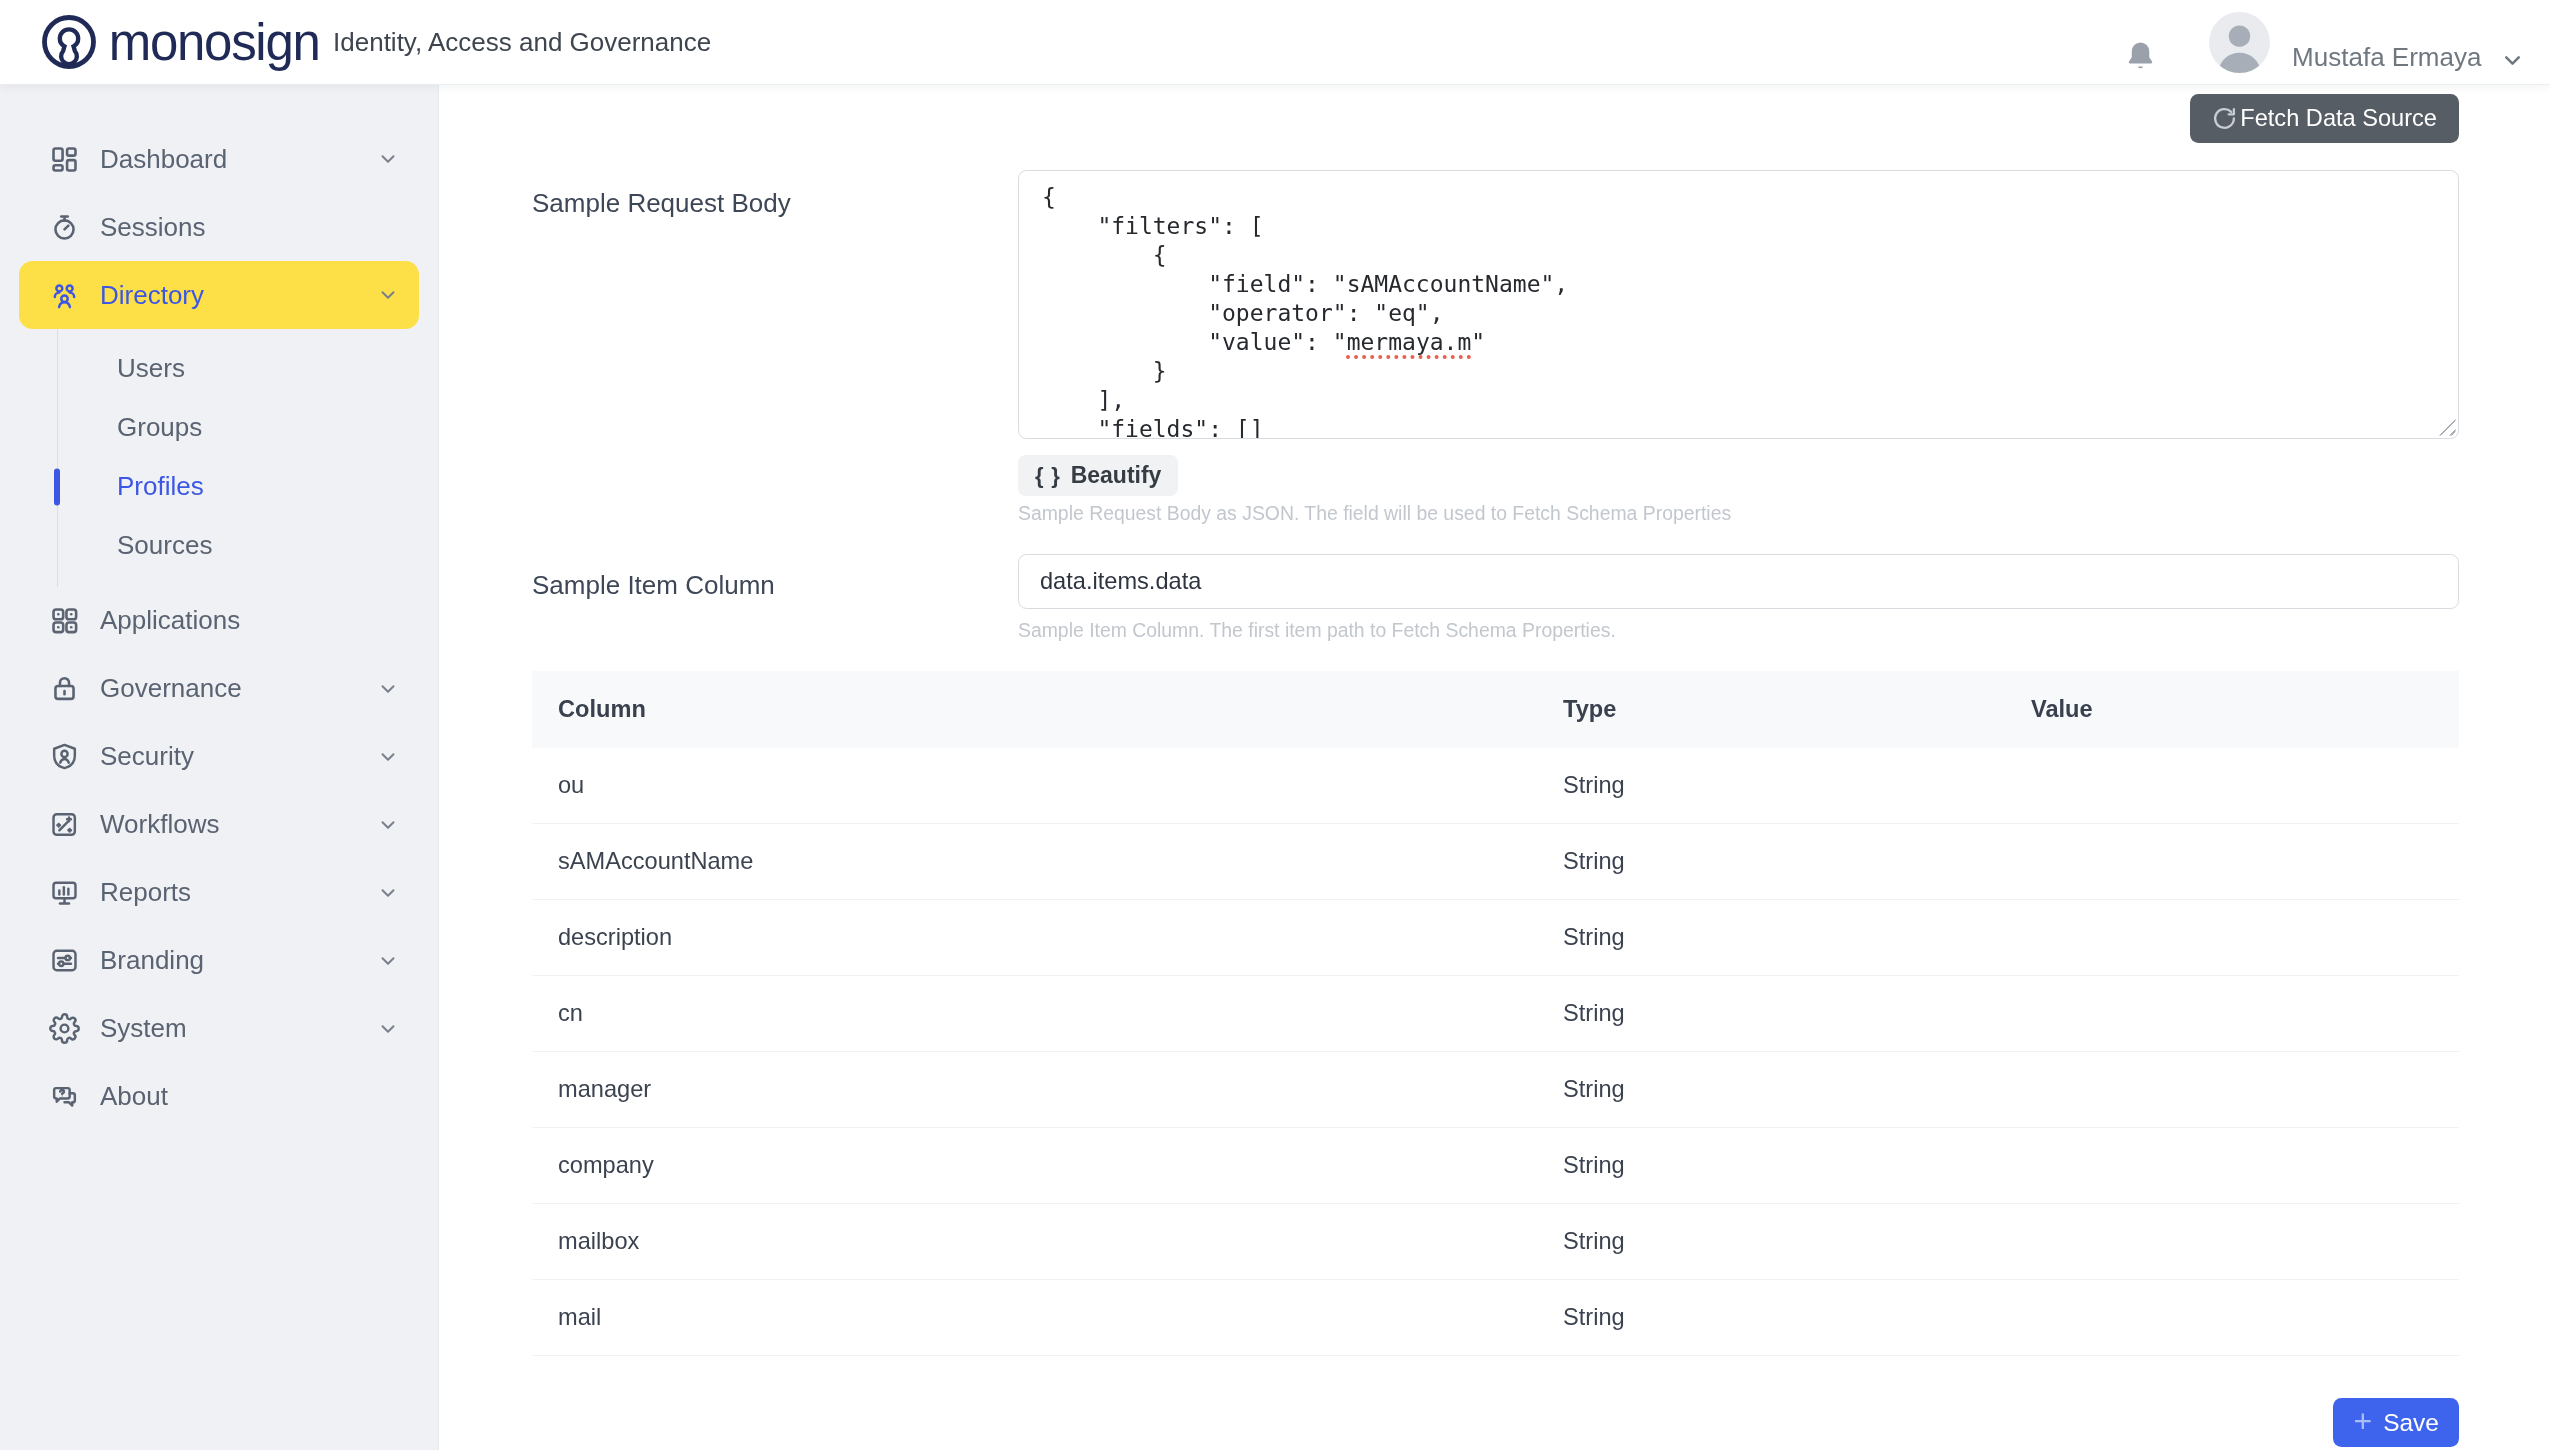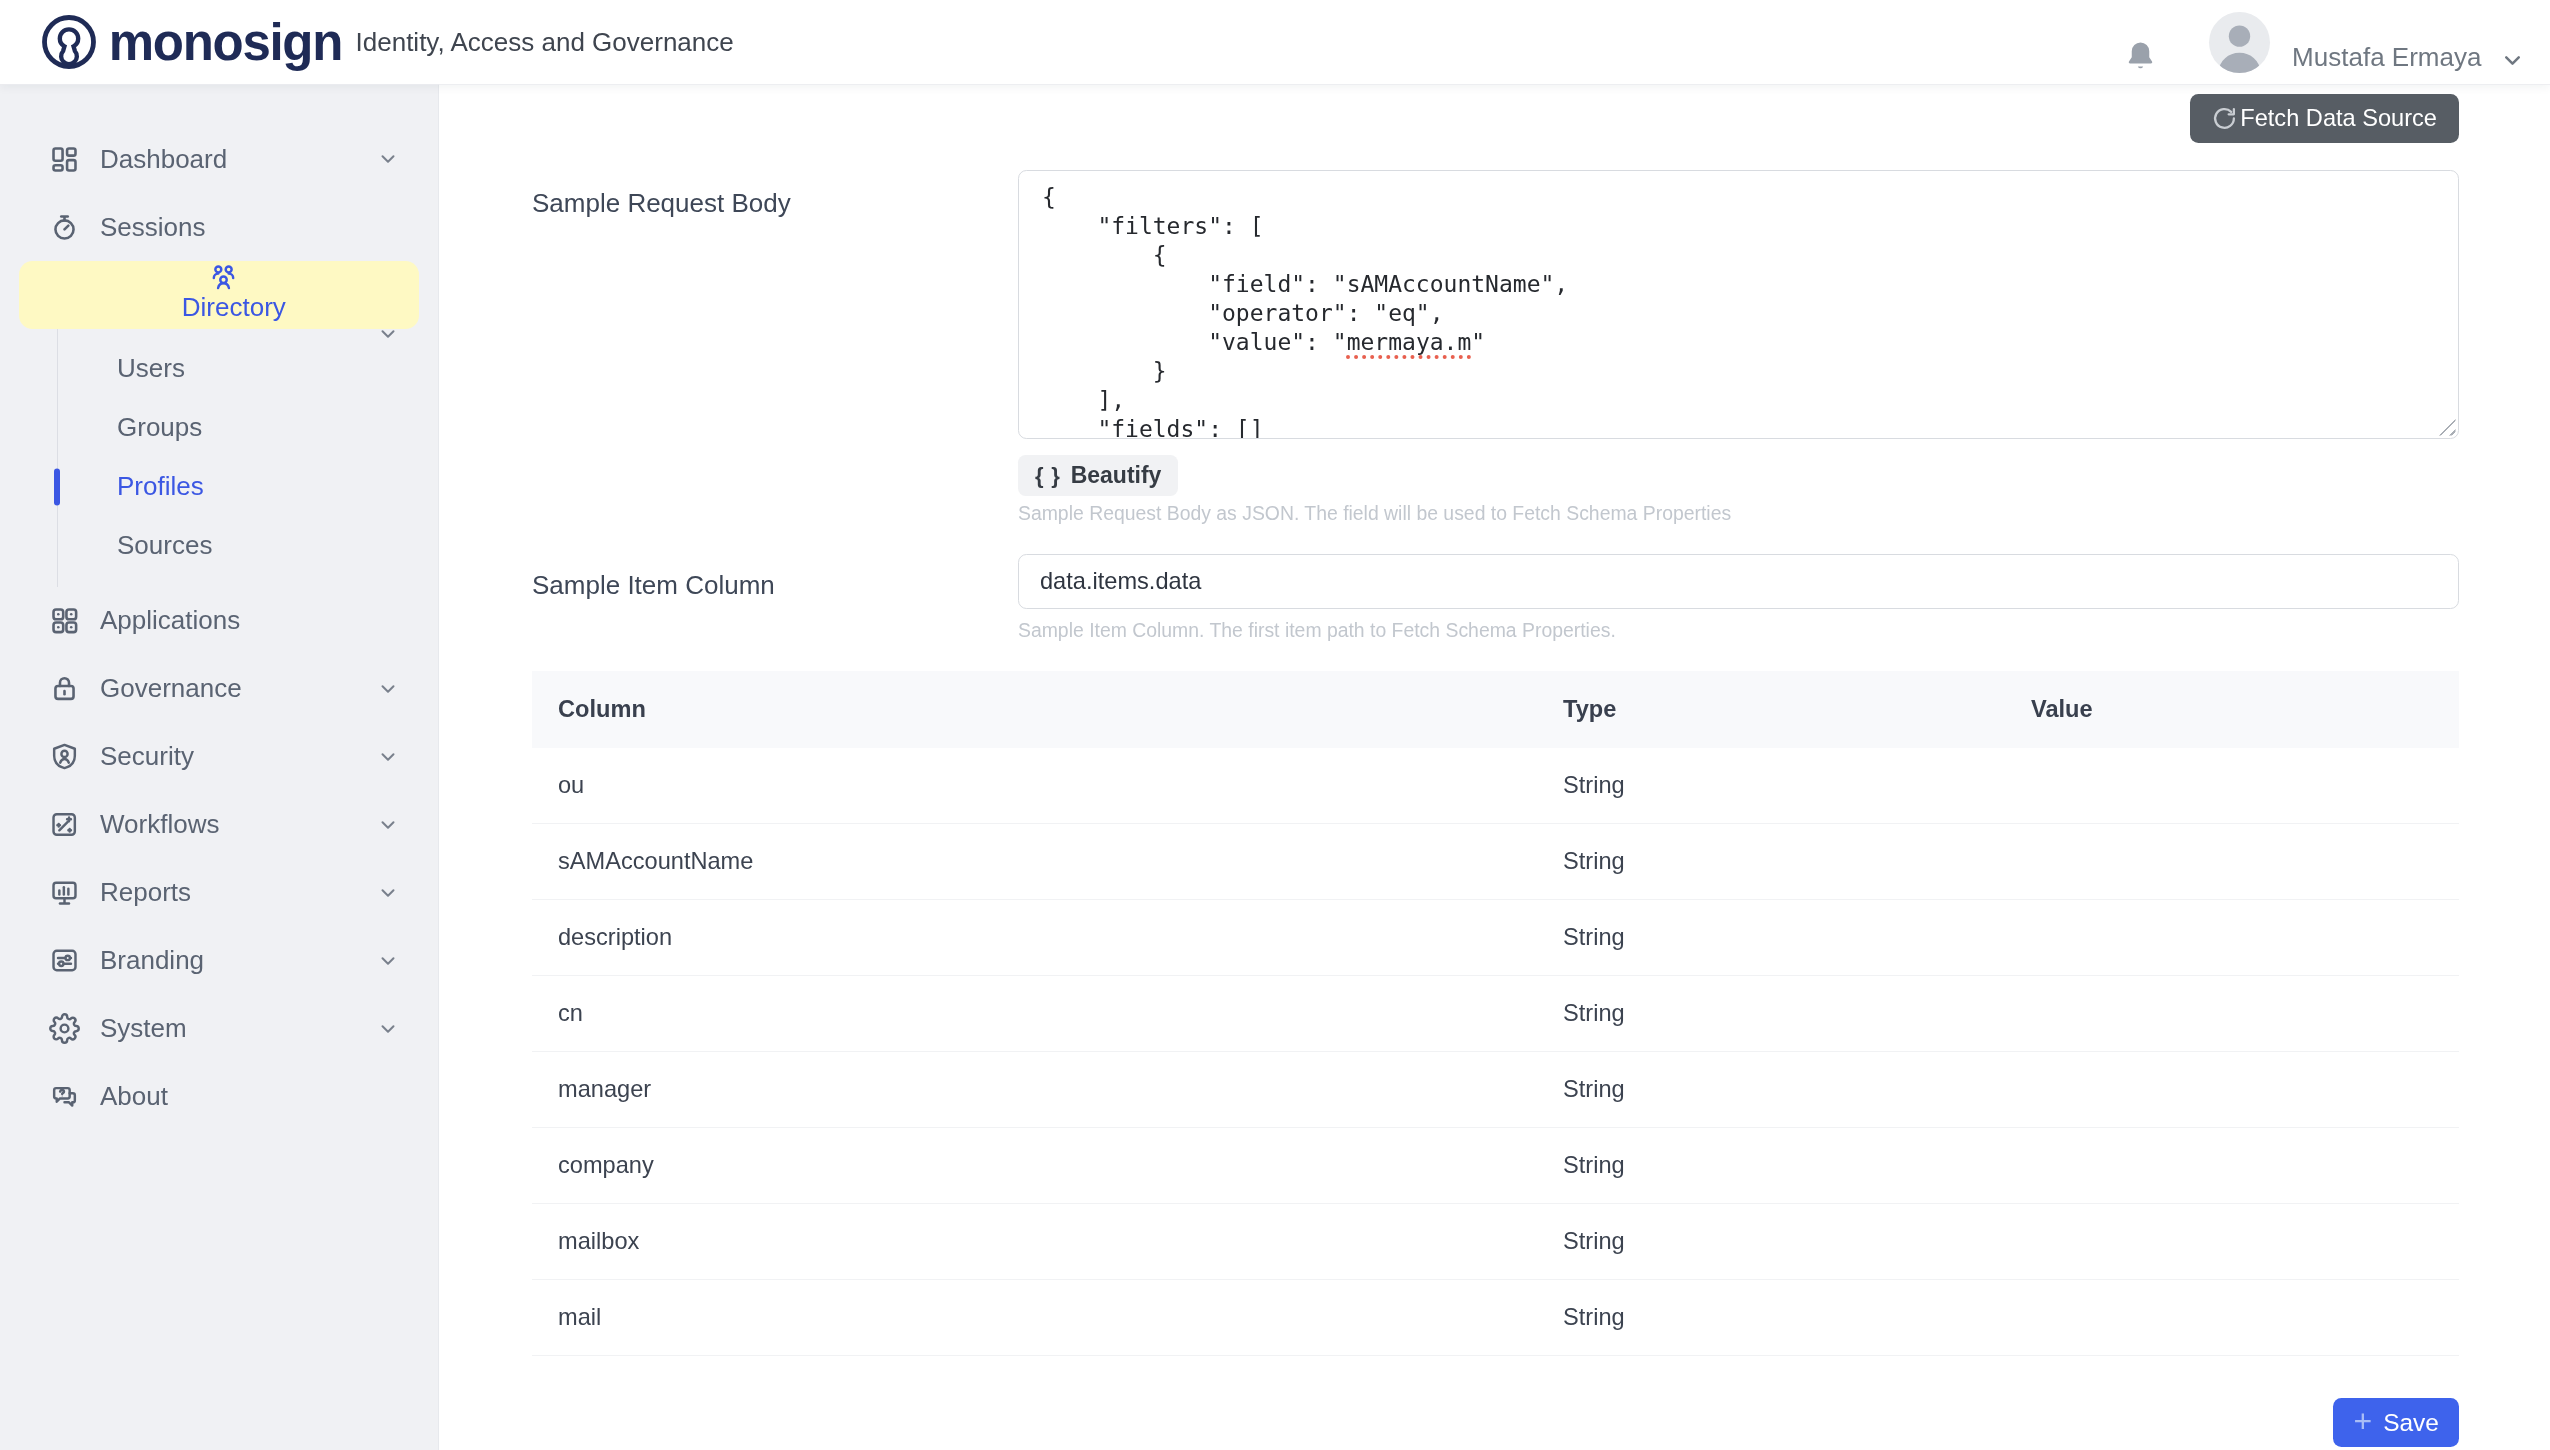--- a/index.html
+++ b/index.html
@@ -5,41 +5,41 @@
   * { box-sizing: border-box; }
   html,body { margin:0; padding:0; width:2550px; height:1451px; background:#fff;
     font-family:"Liberation Sans", sans-serif; overflow:hidden; }
 
   
   .app-header { height:84px; display:flex; align-items:center; justify-content:space-between;
     padding:0 25px 0 41px; background:#fff; position:relative; z-index:5;
     box-shadow:0 0.8px 0 #ececef, 0 4.2px 8.4px rgba(25,35,60,.05); }
   .brand { display:flex; align-items:center; }
   .logo-icon { width:56px; height:56px; display:inline-flex; }
-  .wordmark { font-size:51px; font-weight:700; color:#1f2b56; letter-spacing:-1.3px; margin-left:11.8px;text-align:right; }
+  .wordmark { font-size:51px; font-weight:400; color:#1f2b56; letter-spacing:-1.3px; margin-left:11.8px;text-align:right; }
   .tagline { font-size:26px; color:#3f454f; margin-left:13.5px; }
   .header-right { display:flex; align-items:flex-end; cursor:pointer; }
   .bell { width:35px; height:35px; color:#9aa1ab; margin-right:51px; cursor:pointer; }
   .avatar { width:61px; height:61px; border-radius:50%; background:#e9ebee; overflow:hidden;
     display:inline-flex; align-items:flex-end; justify-content:center; }
   .username { font-size:26px; color:#6f7781; margin:0 18.6px 0 22px; }
   .hdr-chev { width:25px; height:25px; color:#6f7781; }
 
   
   .shell { display:flex; height:1366px; }
 
   
   .sidebar { width:439px; flex-shrink:0; background:#f0f1f4; border-right:0.8px solid #e7e9ed;
     padding-top:41px; }
   .nav-item { height:68px; margin:0 19.4px; padding:0 20px 0 29.6px; display:flex; align-items:center;
     border-radius:13.5px; color:#5a6372; font-size:26px; font-weight:500; cursor:pointer; }
   .nav-item .nicon { width:31px; height:31px; display:inline-flex; flex-shrink:0; }
   .nav-item .nlabel { margin-left:20px; }
   .nav-item .chev { width:22px; height:22px; margin-left:auto; color:#79808c; }
-  .nav-item.active { background:#fef9c3; color:#3b57e3;flex-direction:column; }
+  .nav-item.active { background:#fde047; color:#3b57e3; }
   .child-wrap { margin-left:57px; border-left:1.7px solid #dcdee4; padding:10px 0 11.8px; }
   .child { height:59px; display:flex; align-items:center; padding-left:59px; font-size:26px;
     color:#5a6372; position:relative; cursor:pointer; }
   .child.active { color:#3b57e3; }
   .child.active .active-bar { position:absolute; left:-4.2px; top:50%; transform:translateY(-50%);
     width:5.9px; height:37px; border-radius:3.4px; background:#3b57e3; }
 
   
   .main { position:relative; flex:1; background:#fff; }
   .fetch-btn { position:absolute; top:10px; right:91px; height:49px; display:flex; align-items:center;

